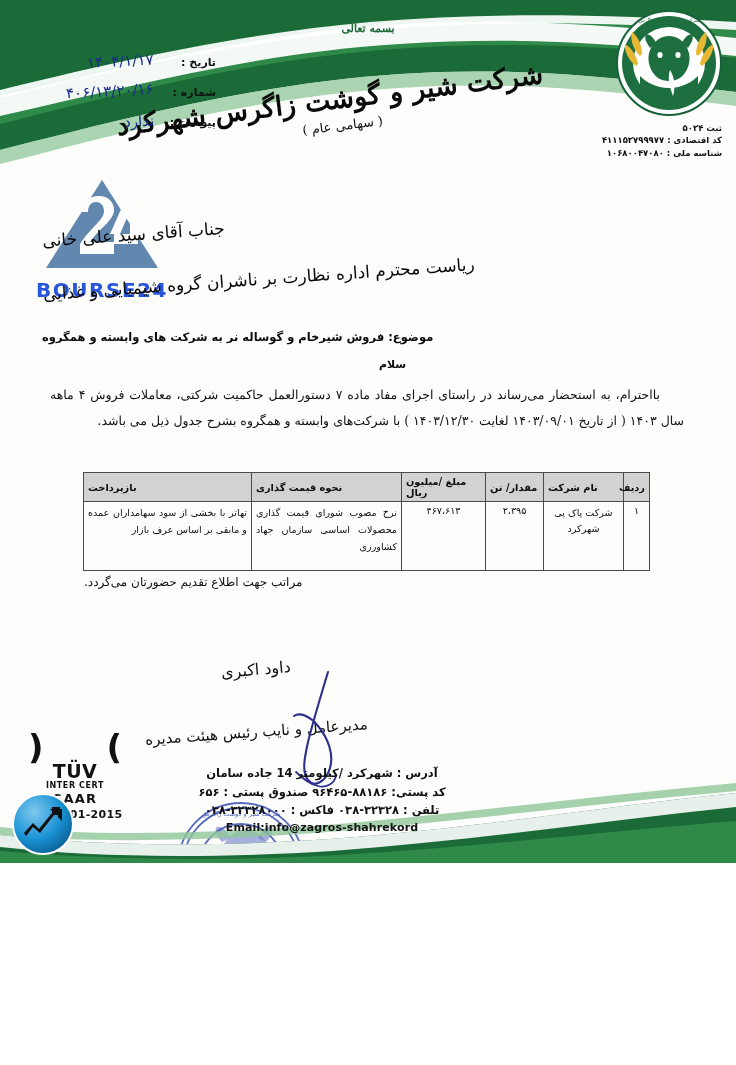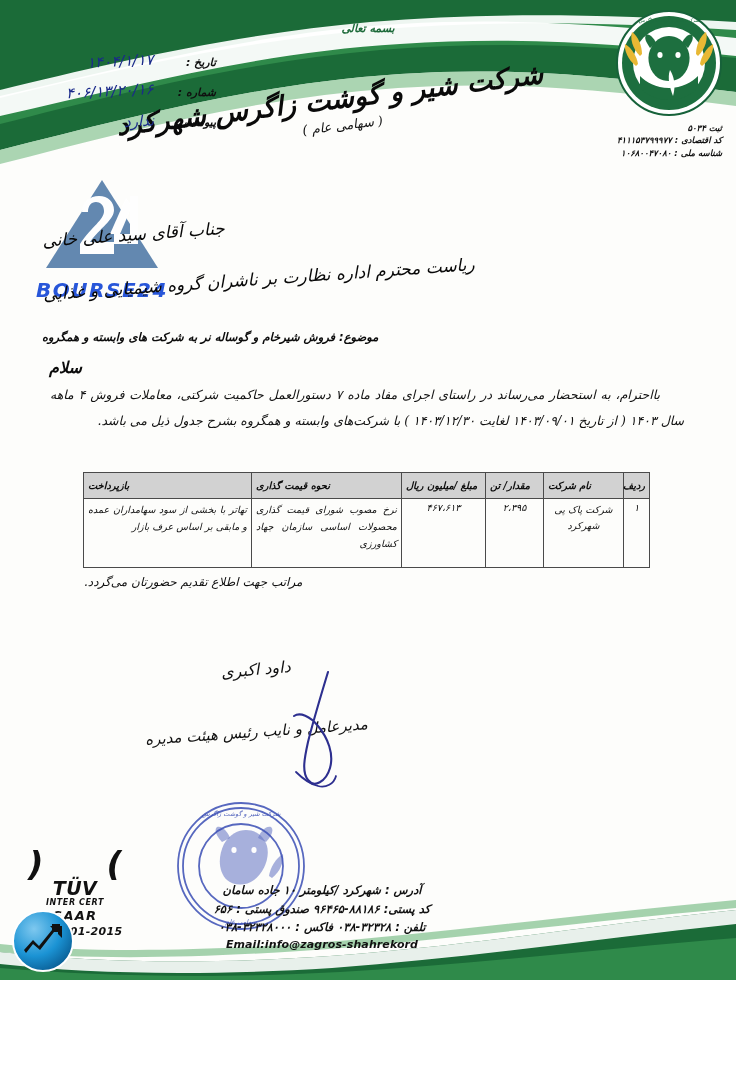--- a/index.html
+++ b/index.html
@@ -6,25 +6,24 @@
     margin: 0;
     padding: 0;
     background: #ffffff;
   }
   body {
     font-family: "DejaVu Sans", "Liberation Sans", sans-serif;
   }
   #page {
     position: relative;
     width: 736px;
-    height: 980px;
+    height: 863px;
     overflow: hidden;
     background: #fdfdfb;
     direction: rtl;
-    font-style: italic;
   }
 
   
   .header-band {
     position: absolute;
     top: 0; left: 0;
     width: 736px;
     height: 178px;
     overflow: hidden;
   }
@@ -177,22 +176,22 @@
     font-weight: bold;
     color: #0b0b0b;
   }
   .salam {
     position: absolute;
     top: 358px;
     left: 0;
     width: 736px;
     padding-left: 49px;
     box-sizing: border-box;
-    text-align: left;
-    font-size: 16px;
+    text-align: center;
+    font-size: 11px;
     font-weight: bold;
     color: #0b0b0b;
   }
   .body-text {
     position: absolute;
     top: 382px;
     right: 52px;
     width: 634px;
     font-size: 12.5px;
     line-height: 2.05;
@@ -533,21 +532,21 @@
   <div class="footer-band">
     <svg width="736" height="128" viewBox="0 0 736 128" xmlns="http://www.w3.org/2000/svg">
       <path d="M0,128 H736 V58 C600,72 470,94 330,104 C200,113 90,110 0,100 Z" fill="#1b6b38"></path>
       <path d="M0,128 H736 V86 C610,96 480,112 340,120 C210,127 96,124 0,116 Z" fill="#2f8a4a"></path>
       <path d="M0,100 C90,110 200,113 330,104 C470,94 600,72 736,58 V72 C602,86 472,106 332,116 C202,124 92,122 0,112 Z" fill="#ffffff" opacity="0.9"></path>
       <path d="M0,92 C80,100 180,100 300,92 C430,83 560,64 736,48 V56 C560,72 430,90 300,99 C180,107 80,107 0,100 Z" fill="#8fc79a" opacity="0.8"></path>
     </svg>
   </div>
 
   <div class="footer-contact">
-    <div>آدرس : شهرکرد /کیلومتر ۱۰ جاده سامان</div>
+    <div>آدرس : شهرکرد /کیلومتر 14 جاده سامان</div>
     <div>کد پستی: ۸۸۱۸۶-۹۶۴۶۵  صندوق پستی : ۶۵۶</div>
     <div>تلفن : ۳۲۳۲۸-۰۳۸  فاکس : ۳۲۳۲۸۰۰۰-۰۳۸</div>
     <div class="email">Email:info@zagros-shahrekord</div>
   </div>
 
   <div class="tuv">
     <div class="tuv-inner">
       <span class="paren l">(</span>
       <span class="paren r">)</span>
       <div class="tuv-main">TÜV</div>

